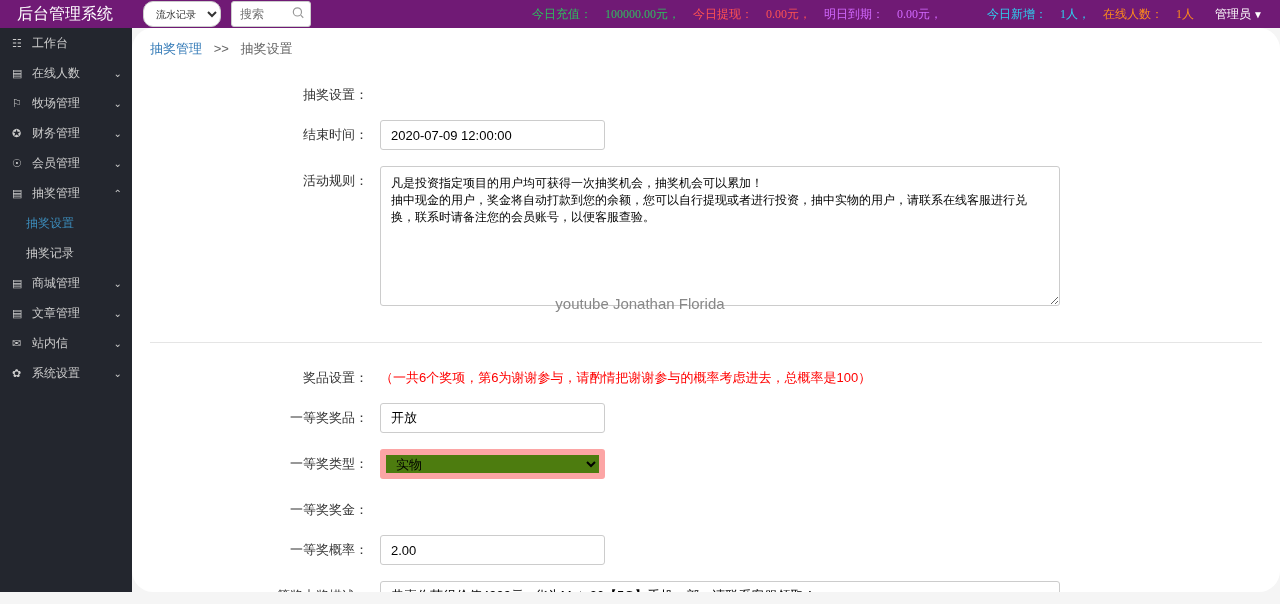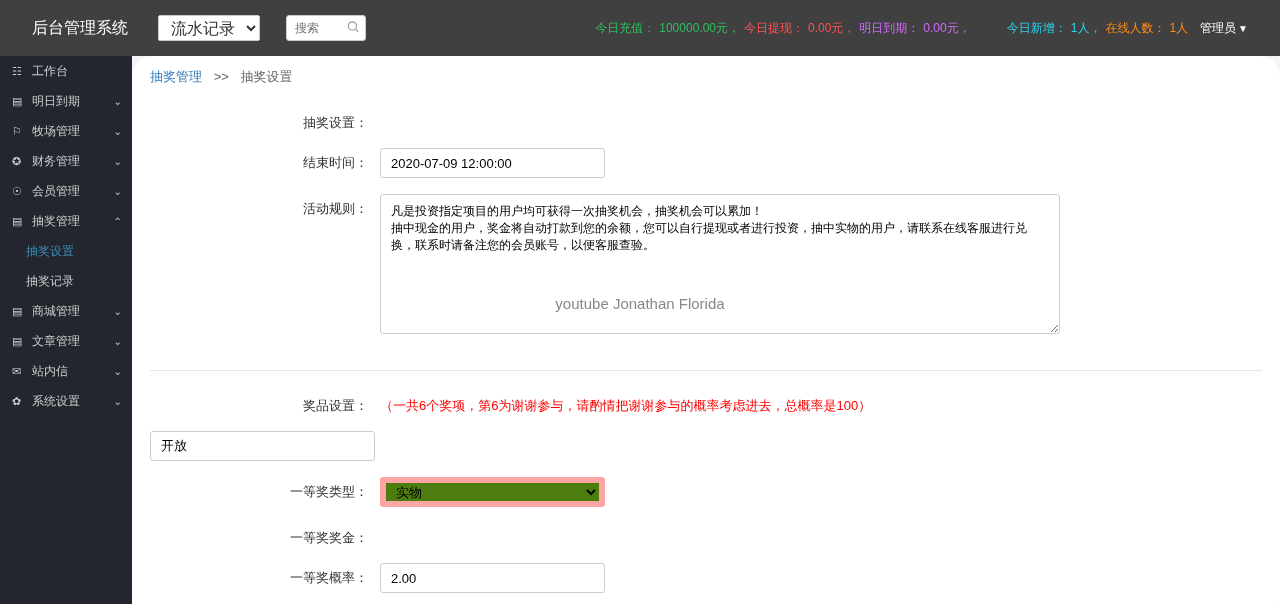--- a/index.html
+++ b/index.html
@@ -1,53 +1,53 @@
 <!DOCTYPE html>
 <html><head>
   <meta charset="utf-8">
   <style>
     * { margin: 0; padding: 0; box-sizing: border-box; }
     body { font-family: "Microsoft YaHei", Arial, sans-serif; font-size: 13px; background: #f5f5f5; }
     
     .topbar {
-      height: 56px;
-      background: #404040;
+      height: 28px;
+      background: #701a75;
       display: flex;
       align-items: center;
-      padding: 0 32px;
+      padding: 0 17px;
       color: #fff;
     }
     .topbar-title { font-size: 16px; margin-right: 30px; }
     .topbar-select {
       height: 26px;
       padding: 0 8px;
       border: 1px solid #ccc;
-      border-radius: 2px;
+      border-radius: 10px;
       background: #fff;
       color: #333;
-      font-size: 16px;
-      margin-right: 26px;
+      font-size: 10px;
+      margin-right: 10px;
     }
     .topbar-search-wrap { position: relative; }
     .topbar-search {
       height: 26px;
       width: 80px;
       padding: 0 30px 0 8px;
       border: 1px solid #ccc;
       border-radius: 3px;
       font-size: 12px;
     }
     .topbar-search-icon {
       position: absolute;
       right: 6px;
       top: 50%;
       transform: translateY(-50%);
       color: #999;
     }
-    .topbar-stats { margin-left: auto; font-size: 12px; display: flex; gap: 4px; align-items: flex-end; }
+    .topbar-stats { margin-left: auto; font-size: 12px; display: flex; gap: 13px; align-items: flex-end; font-family: Liberation Serif, serif; }
     .stat-label-green { color: #2fbf5e; }
     .stat-value-green { color: #2fbf5e; }
     .stat-label-red { color: #ff5252; }
     .stat-value-red { color: #ff5252; }
     .stat-label-purple { color: #d269ff; }
     .stat-value-purple { color: #d269ff; }
     .stat-label-cyan { color: #2dd0f0; margin-left: 32px; }
     .stat-value-cyan { color: #2dd0f0; }
     .stat-label-orange { color: #ff8c1a; }
     .stat-value-orange { color: #ff8c1a; }
@@ -197,21 +197,21 @@
 </div>
 
 <div class="layout">
   <div class="sidebar">
     <div class="side-item">
       <span class="side-icon">☷</span>
       <span>工作台</span>
     </div>
     <div class="side-item">
       <span class="side-icon">▤</span>
-      <span>明日到期</span>
+      <span>在线人数</span>
       <span class="side-caret">⌄</span>
     </div>
     <div class="side-item">
       <span class="side-icon">⚐</span>
       <span>牧场管理</span>
       <span class="side-caret">⌄</span>
     </div>
     <div class="side-item">
       <span class="side-icon">✪</span>
       <span>财务管理</span>
@@ -278,20 +278,21 @@
     </div>
 
     <hr class="hr">
 
     <div class="form-section">
       <div class="form-row">
         <div class="form-label">奖品设置：</div>
         <div class="note-red">（一共6个奖项，第6为谢谢参与，请酌情把谢谢参与的概率考虑进去，总概率是100）</div>
       </div>
       <div class="form-row">
+        <div class="form-label">一等奖奖品：</div>
         <input class="form-control" value="开放" style="">
       </div>
       <div class="form-row">
         <div class="form-label">一等奖类型：</div>
         <select class="form-select">
           <option>实物</option>
         </select>
       </div>
       <div class="form-row">
         <div class="form-label">一等奖奖金：</div>

